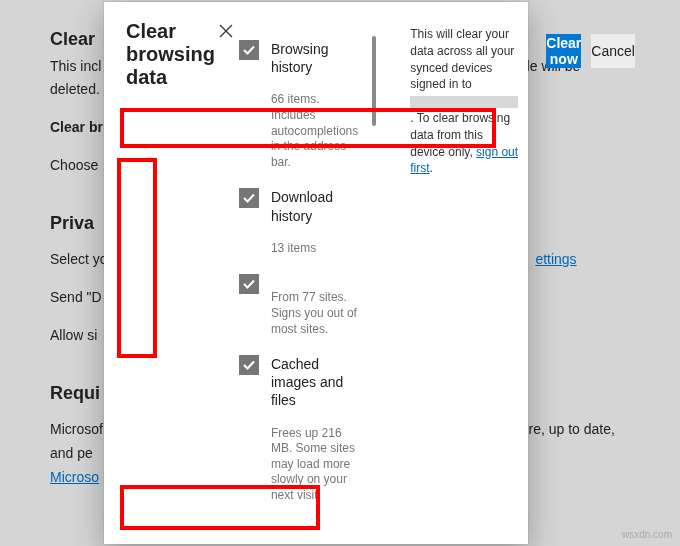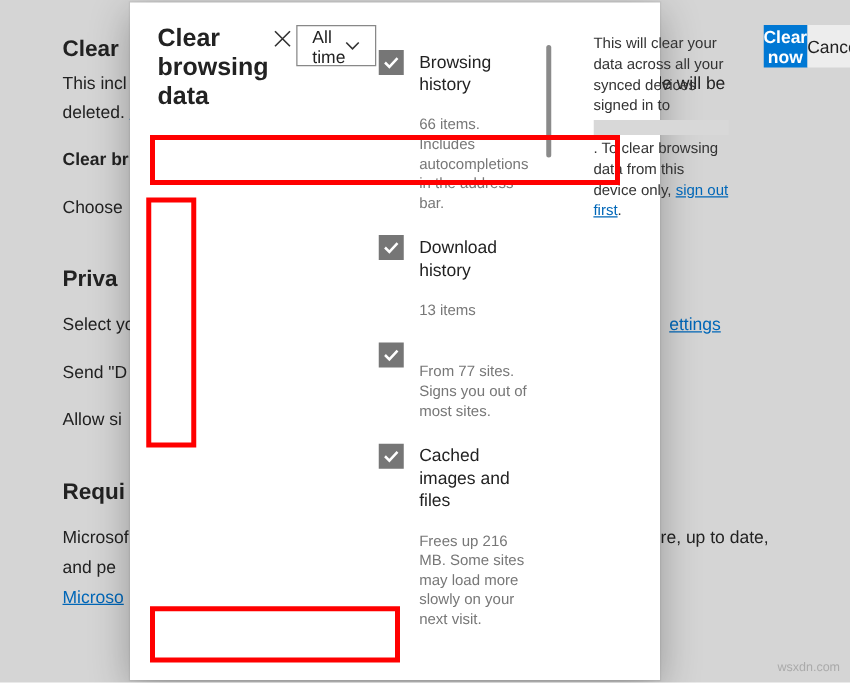--- a/index.html
+++ b/index.html
@@ -94,20 +94,22 @@
 .note a { color: #0067b8; }
 .note .redact {
   display: inline-block;
   width: 108px;
   height: 12px;
   background: #d8d8d8;
   vertical-align: middle;
 }
 .buttons {
   display: flex;
+  gap: 10px;
+  margin-top: 14px;
 }
 .btn {
   flex: 1;
   height: 34px;
   display: flex;
   align-items: center;
   justify-content: center;
   font-size: 14px;
   cursor: pointer;
   border: none;
@@ -163,28 +165,20 @@
 <div class="modal">
   <div class="modal-header">
     <div class="modal-title">Clear browsing data</div>
     <div class="close-icon">
       <svg viewBox="0 0 14 14">
           <path d="M1 1 L13 13 M13 1 L1 13" stroke="#333" stroke-width="1.3" fill="none"></path>
         </svg>
     </div>
   </div>
 
-  <div class="select">
-    <span>All time</span>
-    <span>
-      <svg viewBox="0 0 12 12">
-          <path d="M1 4 L6 9 L11 4" stroke="#333" stroke-width="1.3" fill="none"></path>
-        </svg>
-    </span>
-  </div>
 
   <div class="options">
     <div class="scrollbar"></div>
 
     <div class="option">
       <div class="checkbox">
         <svg viewBox="0 0 14 14">
             <path d="M2 7 L5.5 10.5 L12 3.5" stroke-width="2" fill="none"></path>
           </svg>
       </div>

